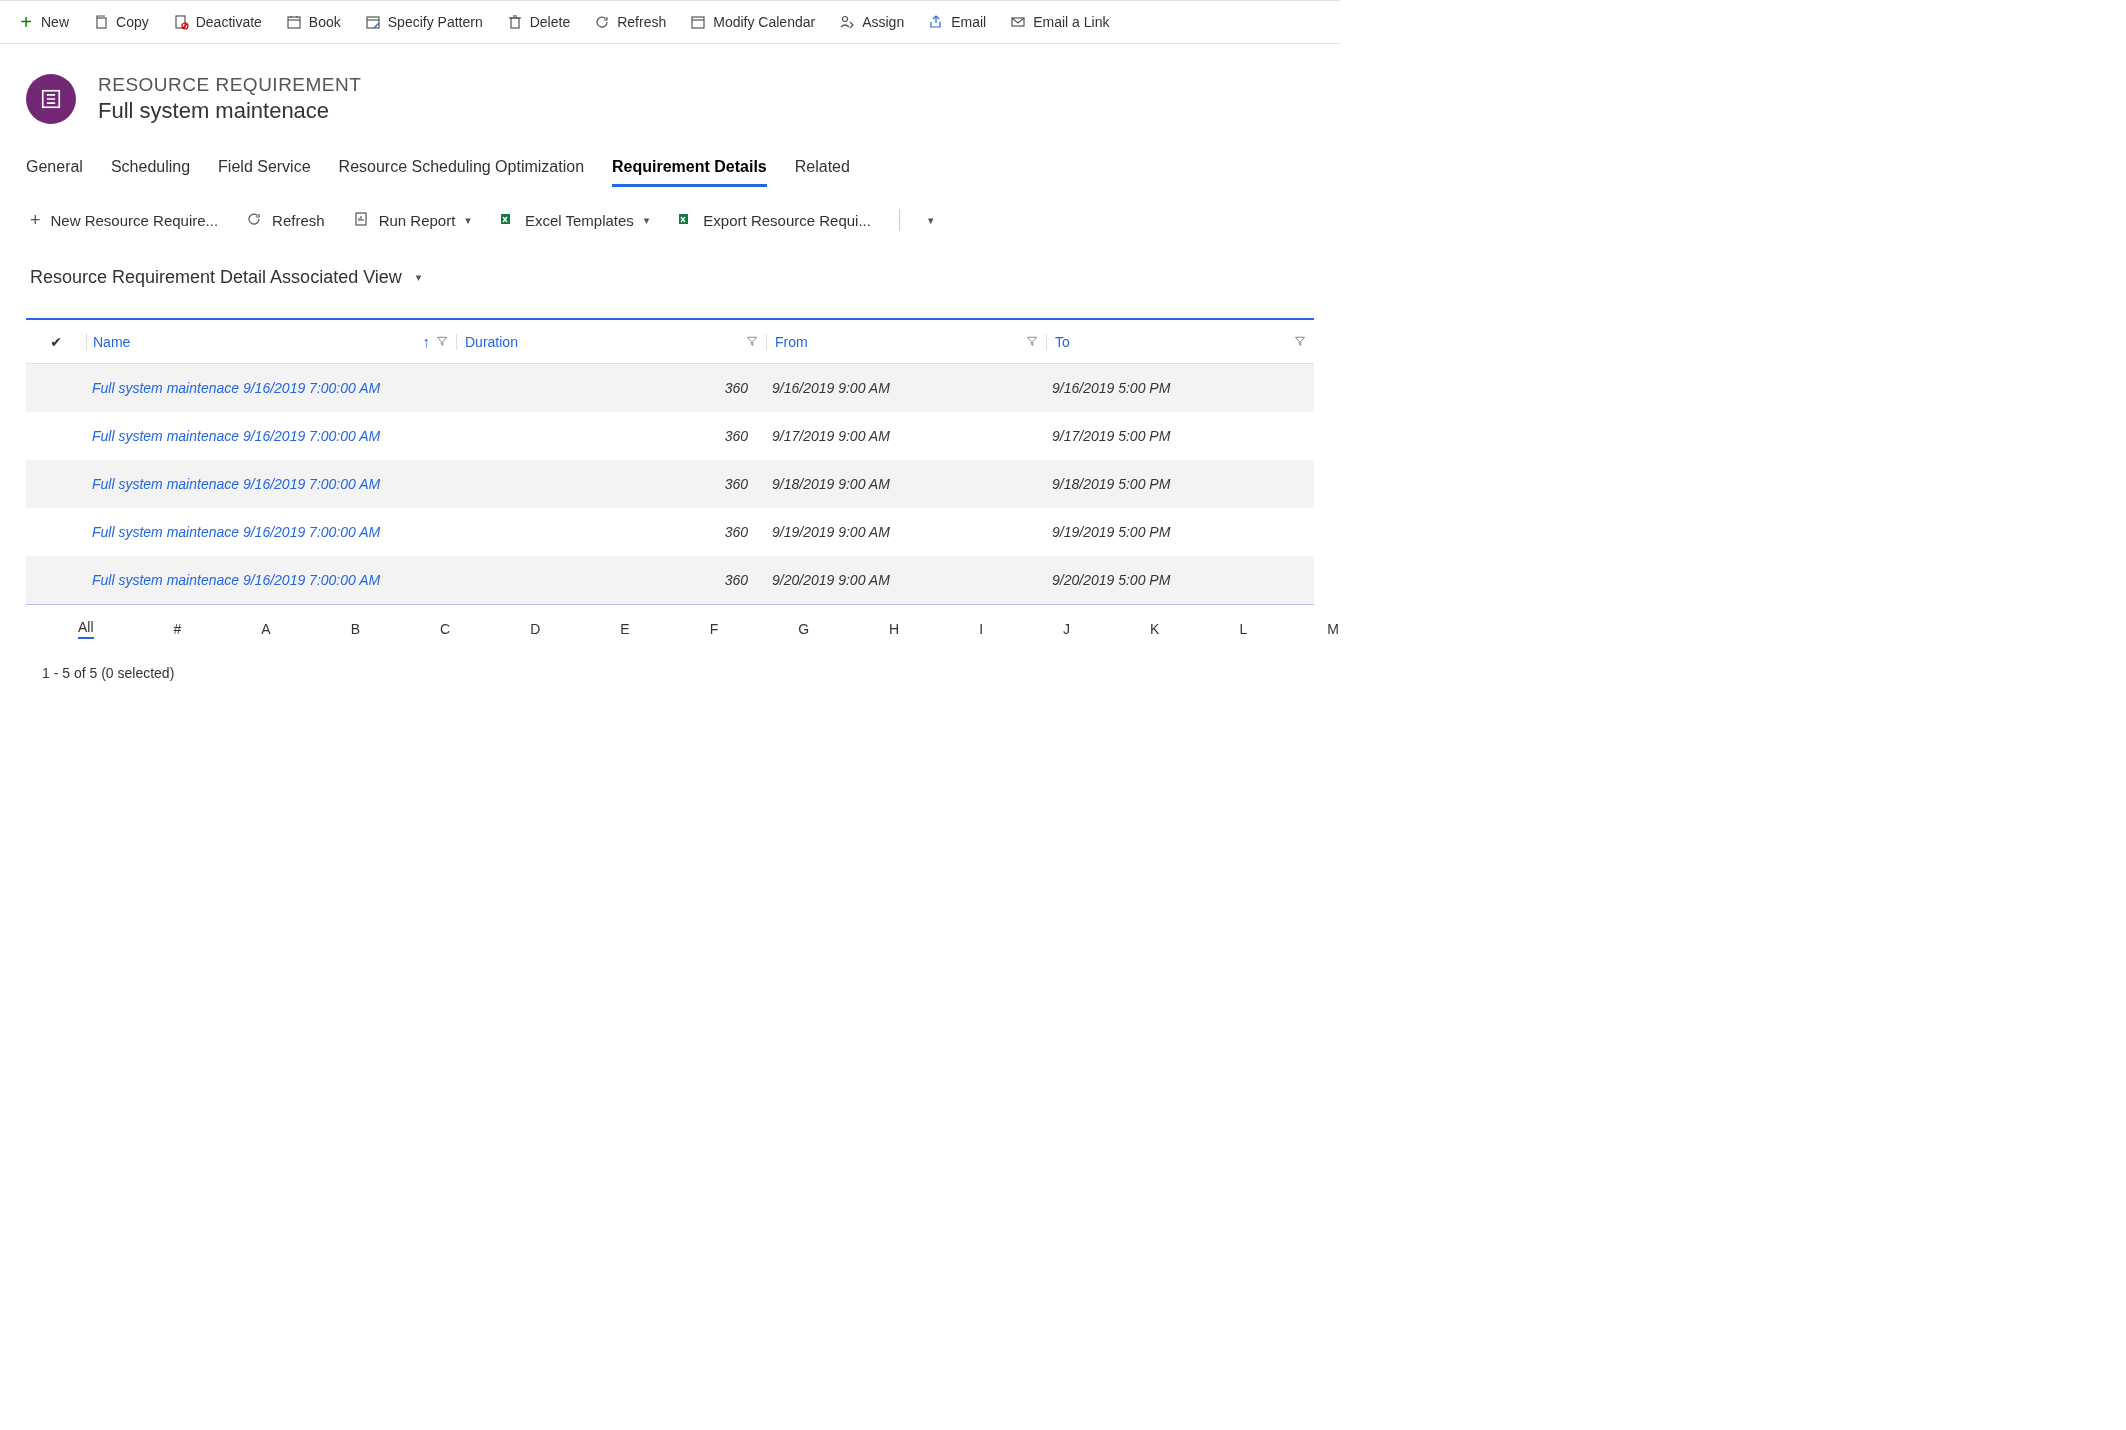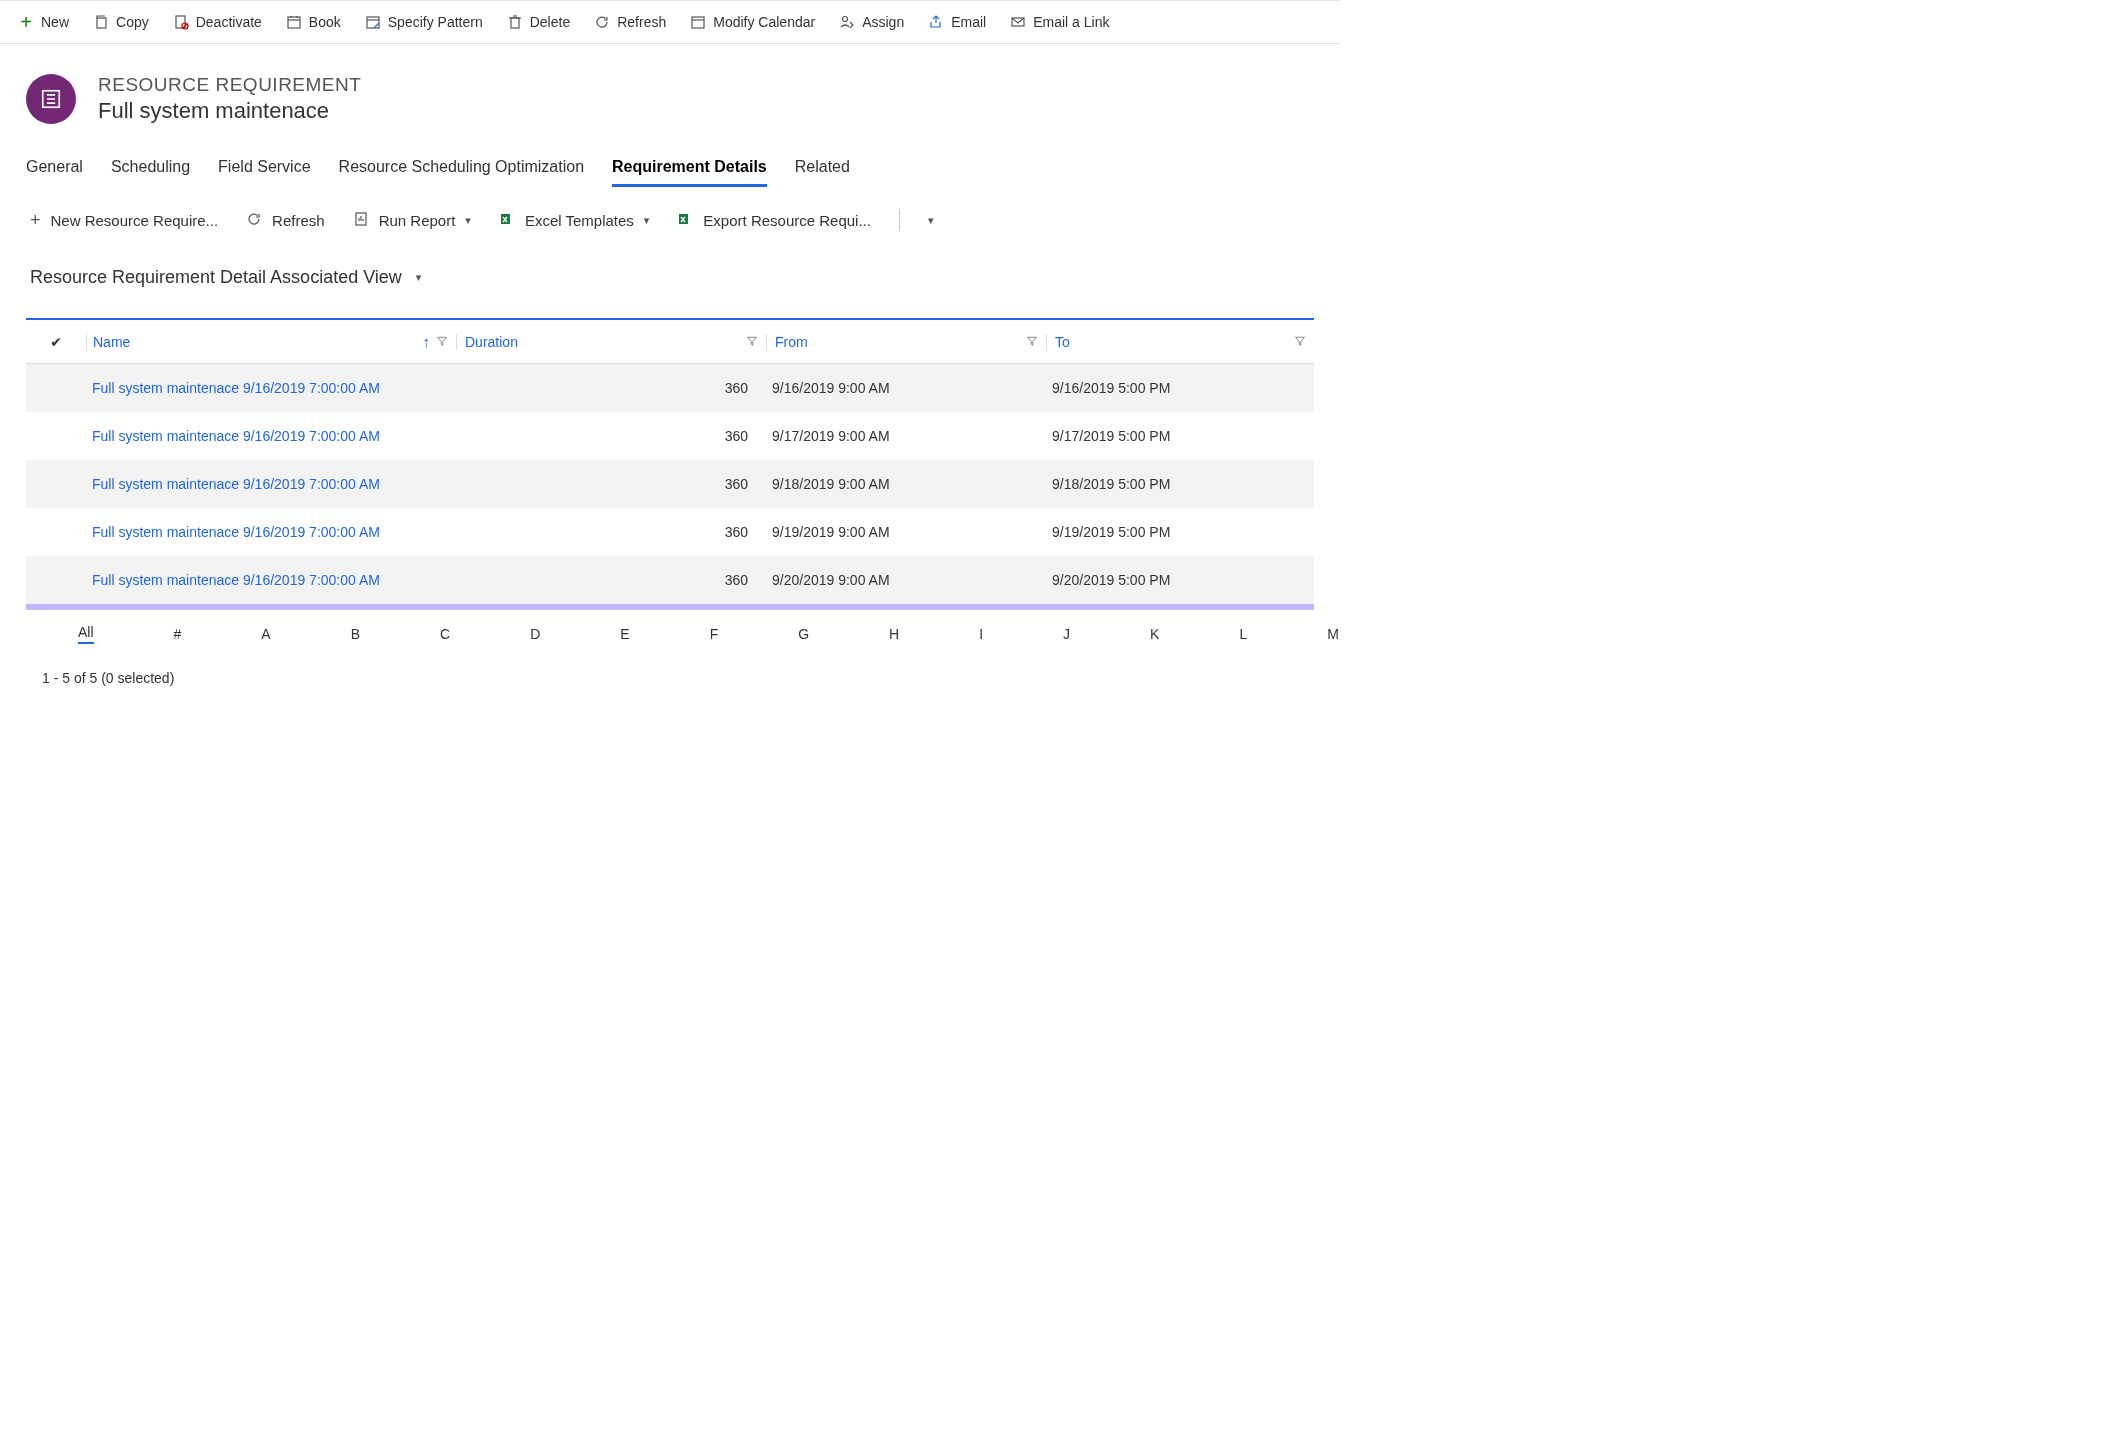--- a/index.html
+++ b/index.html
@@ -89,35 +89,36 @@
   .col-dur { flex: 0 0 310px; display:flex; align-items:center; gap:6px; padding-left:8px; border-left:1px solid #ddd;}
   .col-from{ flex: 0 0 280px; display:flex; align-items:center; gap:6px; padding-left:8px; border-left:1px solid #ddd;}
   .col-to  { flex: 1 1 auto; display:flex; align-items:center; padding-left:8px; border-left:1px solid #ddd;}
   .col-label{ flex:1;}
   .sort-arrow{ color:#2266E3; font-size:15px;}
   .filter-ico{ color:#888; margin-right:8px;}
   .grid-row{
     display:flex; align-items:center;
     height:48px;
     font-size:14px;
+    font-style:italic;
   }
   .grid-row:nth-child(odd){ background:#f3f3f3;}
   .grid-row .cell-sel{ width:60px;}
   .grid-row .cell-name{ flex:0 0 370px; color:#2266E3; padding-left:6px; cursor:pointer;}
   .grid-row .cell-dur{ flex:0 0 310px; text-align:right; padding-right:18px; color:#333;}
   .grid-row .cell-from{ flex:0 0 280px; color:#333; padding-left:6px;}
   .grid-row .cell-to{ flex:1 1 auto; color:#333; padding-left:6px;}
   
   .alpha-strip{
     display:flex; align-items:center;
     gap: 40px;
     padding: 14px 20px 10px 52px;
     font-size:14px;
     color:#333;
-    border-top:6px solid #c4b5fd;
+    border-top:1px solid #c4b5fd;
     margin: 0 26px;
   }
   .alpha-strip .alpha-all{ border-bottom:2px solid #2266E3; padding-bottom:2px;}
   .alpha-strip span{ cursor:pointer;}
   
   .status-row{
     padding: 16px 42px 20px 42px;
     font-size:14px;
     color:#333;
   }

